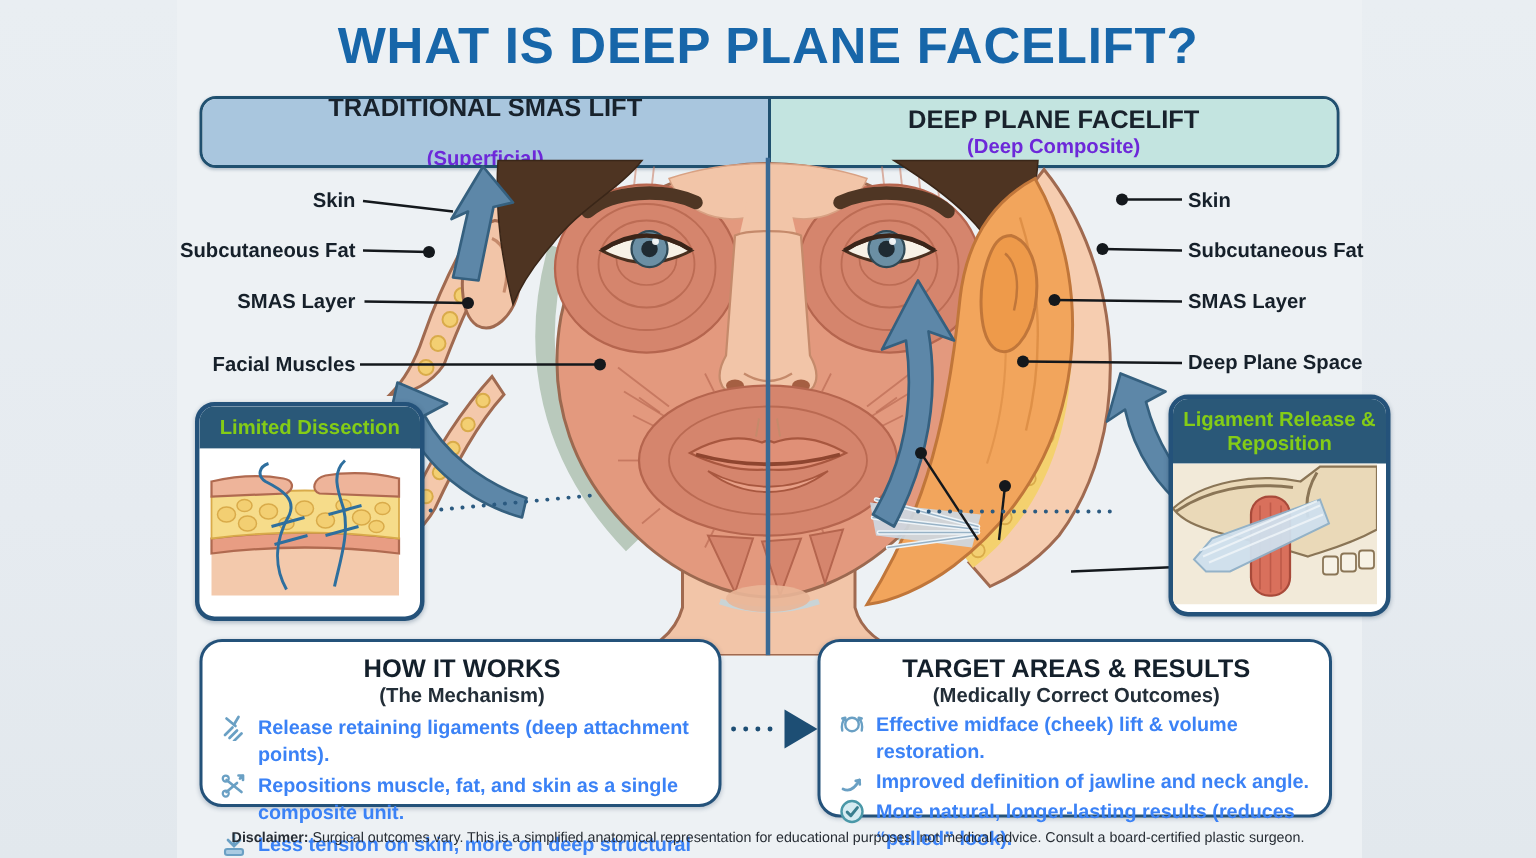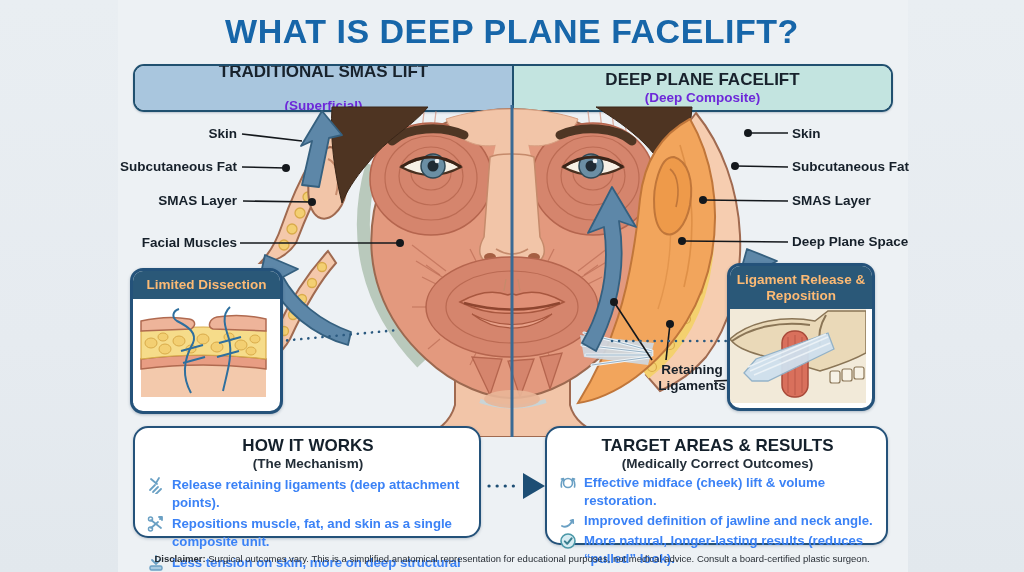--- a/index.html
+++ b/index.html
@@ -31,21 +31,21 @@
   .retaining-label{
     position:absolute;left:638px;top:362px;width:108px;text-align:center;
     font-size:13.5px;font-weight:600;color:#16202a;line-height:1.2;white-space:pre-line;
   }
   
   .inset{
     position:absolute;border:3px solid #24527a;border-radius:13px;background:#ffffff;
     overflow:hidden;box-shadow:0 1px 3px rgba(30,60,90,.3);
   }
   .inset-header{
-    background:#2a5878;color:#fdba74;font-weight:700;font-size:13.5px;
+    background:#2a5878;color:#84cc16;font-weight:700;font-size:13.5px;
     text-align:center;line-height:1.15;padding:6px 4px;
   }
   
   .info-box{
     position:absolute;background:#ffffff;border:2.5px solid #24527a;border-radius:15px;
     box-shadow:0 1px 3px rgba(30,60,90,.25);padding:8px 10px 6px 12px;box-sizing:border-box;
   }
   .info-title{text-align:center;font-size:17px;font-weight:700;color:#14202b;line-height:1.2;}
   .info-sub{text-align:center;font-size:13.5px;font-weight:600;color:#232e38;margin-bottom:5px;}
   .bullet{display:flex;align-items:flex-start;gap:7px;margin:3px 0;}
@@ -304,22 +304,20 @@
   </svg>
 
   <div class="anat-label lab-l" style="top:125px">Skin</div>
   <div class="anat-label lab-l" style="top:158px">Subcutaneous Fat</div>
   <div class="anat-label lab-l" style="top:192px">SMAS Layer</div>
   <div class="anat-label lab-l" style="top:234px">Facial Muscles</div>
   <div class="anat-label lab-r" style="top:125px">Skin</div>
   <div class="anat-label lab-r" style="top:158px">Subcutaneous Fat</div>
   <div class="anat-label lab-r" style="top:192px">SMAS Layer</div>
   <div class="anat-label lab-r" style="top:233px">Deep Plane Space</div>
-  <div class="retaining-label">Retaining
-Ligaments</div>
 
   <div class="inset" style="left:130px;top:268px;width:147px;height:140px;">
     <div class="inset-header">Limited Dissection</div>
     <svg width="141" height="104" viewBox="0 0 141 104">
       <rect x="0" y="0" width="141" height="104" fill="#ffffff"></rect>
       <rect x="8" y="64" width="125" height="34" fill="#f3c9ac"></rect>
       <path d="M8,60 Q70,52 133,60 L133,70 Q70,62 8,70 Z" fill="#e89d83" stroke="#b06a50" stroke-width="1.5"></path>
       <path d="M8,32 Q70,24 133,32 L133,60 Q70,52 8,60 Z" fill="#f6dc8a" stroke="#d9ab4a" stroke-width="1.2"></path>
       <g fill="#f3cf72" stroke="#d9ab4a" stroke-width="1">
         <ellipse cx="18" cy="44" rx="6" ry="5"></ellipse>
@@ -338,21 +336,21 @@
       <path d="M84,18 Q108,14 133,20 L133,32 L80,30 C74,28 76,20 84,18 Z" fill="#eeb49a" stroke="#b06a50" stroke-width="1.5"></path>
       <g stroke="#2e6f9e" stroke-width="2" fill="none">
         <path d="M58,94 C48,76 52,58 60,44 C64,34 56,28 44,22 C38,18 40,12 46,10"></path>
         <path d="M97,8 C88,16 92,28 96,40 C100,56 94,74 90,92"></path>
         <path d="M48,52 L70,46 M50,64 L72,58"></path>
         <path d="M86,44 L108,38 M84,58 L106,52"></path>
       </g>
     </svg>
   </div>
 
-  <div class="inset" style="left:727px;top:263px;width:142px;height:142px;">
+  <div class="inset" style="left:779px;top:263px;width:142px;height:142px;">
     <div class="inset-header">Ligament Release &amp; Reposition</div>
     <svg width="136" height="94" viewBox="0 0 136 94">
       <rect x="0" y="0" width="136" height="94" fill="#f2ead9"></rect>
       <path d="M0,30 C20,12 55,6 85,12 L98,2 L136,2 L136,44 C118,54 102,58 90,62 L70,56 L30,46 C16,42 6,38 0,30 Z" fill="#ead9b8" stroke="#8a7556" stroke-width="1.5"></path>
       <path d="M2,32 C22,18 50,12 80,16" stroke="#8a7556" stroke-width="2" fill="none"></path>
       <path d="M96,6 C90,16 88,26 90,36" stroke="#8a7556" stroke-width="2" fill="none"></path>
       <g fill="#f7f2e6" stroke="#8a7556" stroke-width="1.2">
         <rect x="100" y="62" width="10" height="12" rx="2"></rect>
           <rect x="112" y="60" width="10" height="12" rx="2"></rect>
           <rect x="124" y="58" width="10" height="12" rx="2"></rect>

